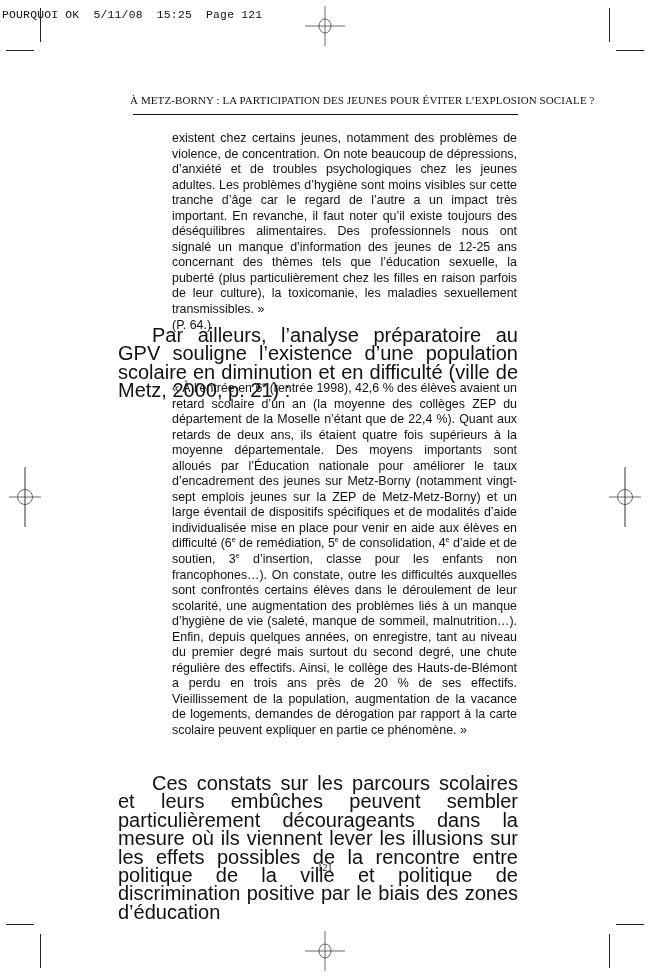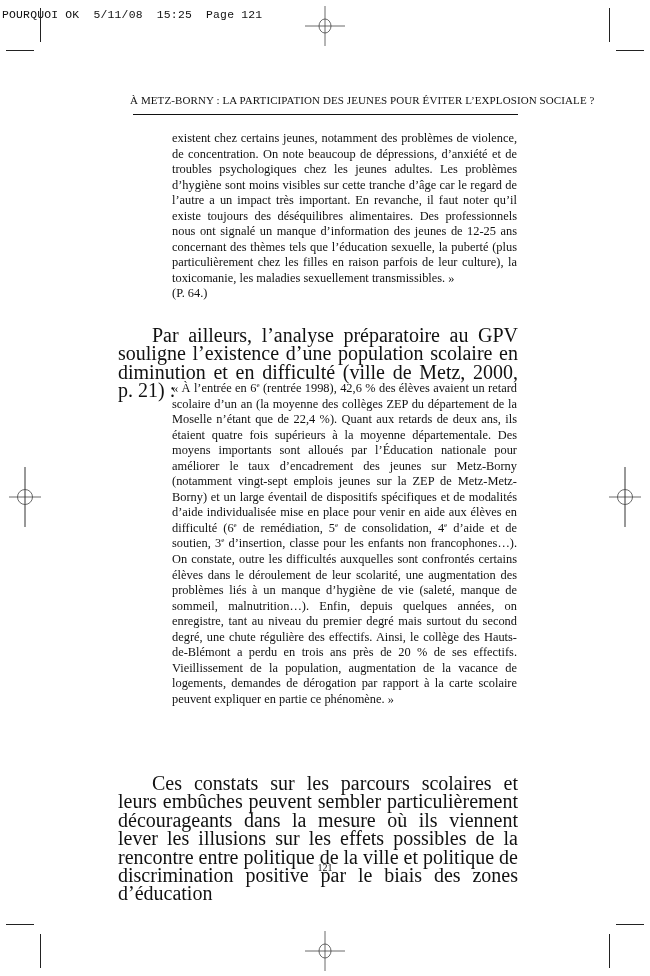--- a/index.html
+++ b/index.html
@@ -12,21 +12,21 @@
     .mark { position: absolute; background: #222; }
     .reg { position: absolute; width: 40px; height: 40px; }
     .running-head {
       position: absolute; left: 130px; width: 390px; top: 94px;
       text-align: center;
       font-family: "Liberation Serif", "DejaVu Serif", serif;
       font-size: 11px; letter-spacing: 0.1px; white-space: nowrap;
     }
     .head-rule { position: absolute; left: 133px; width: 385px; top: 114px; height: 1.3px; background: #111; }
     .text {
-      font-family: Liberation Serif, serif;
+      font-family: Liberation Sans, sans-serif;
       text-align: justify;
     }
     .quote {
       position: absolute; left: 172px; width: 345px;
       font-size: 12.4px; line-height: 15.55px;
     }
     .quote p { margin: 0; text-align: justify; text-align-last: left; }
     .body-par {
       position: absolute; left: 118px; width: 400px;
       font-size: 20px; line-height: 18.4px;

